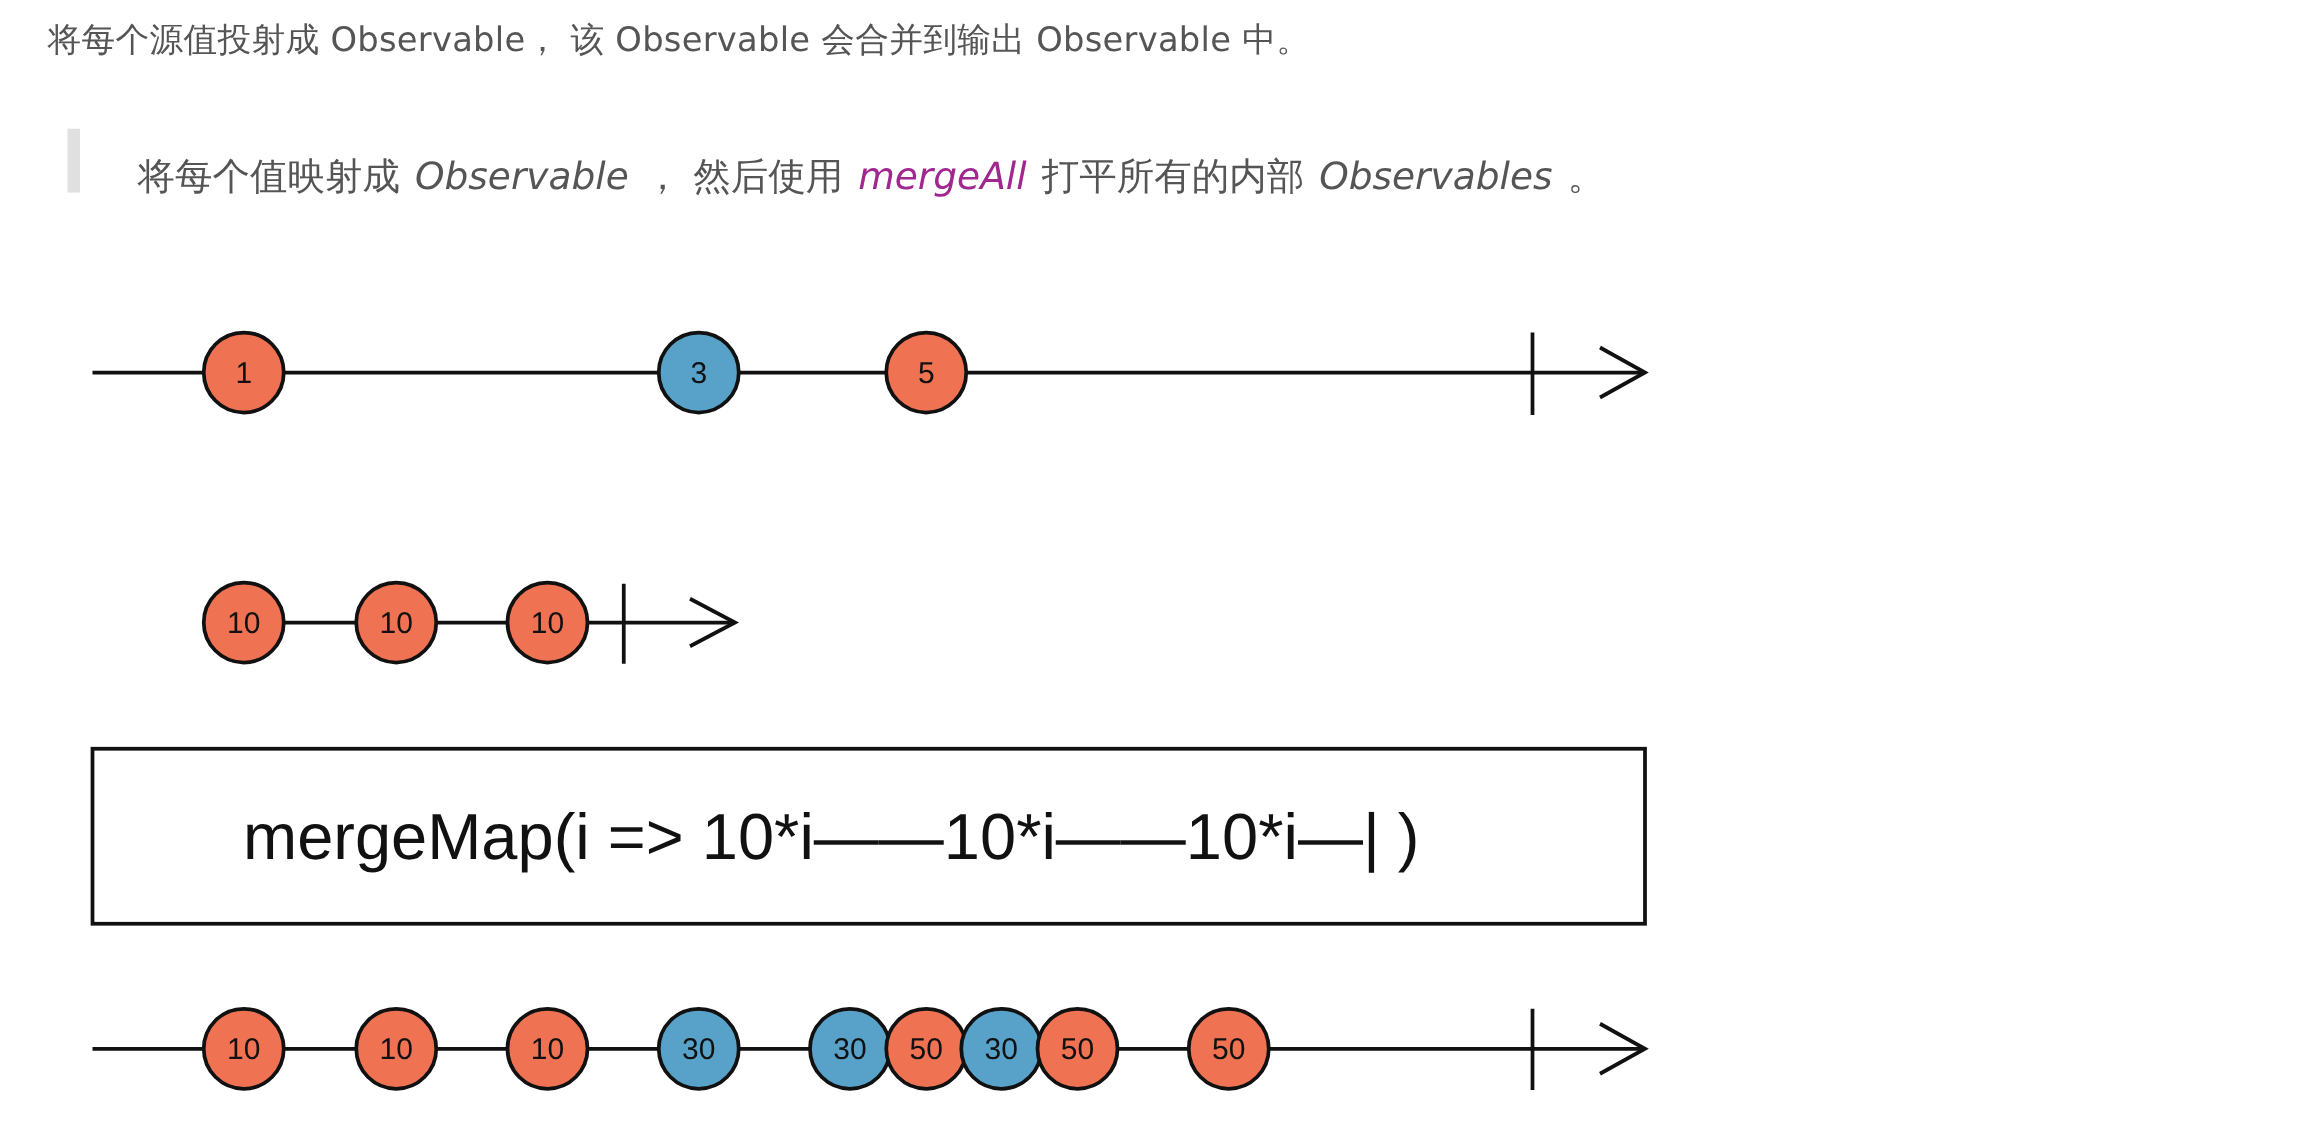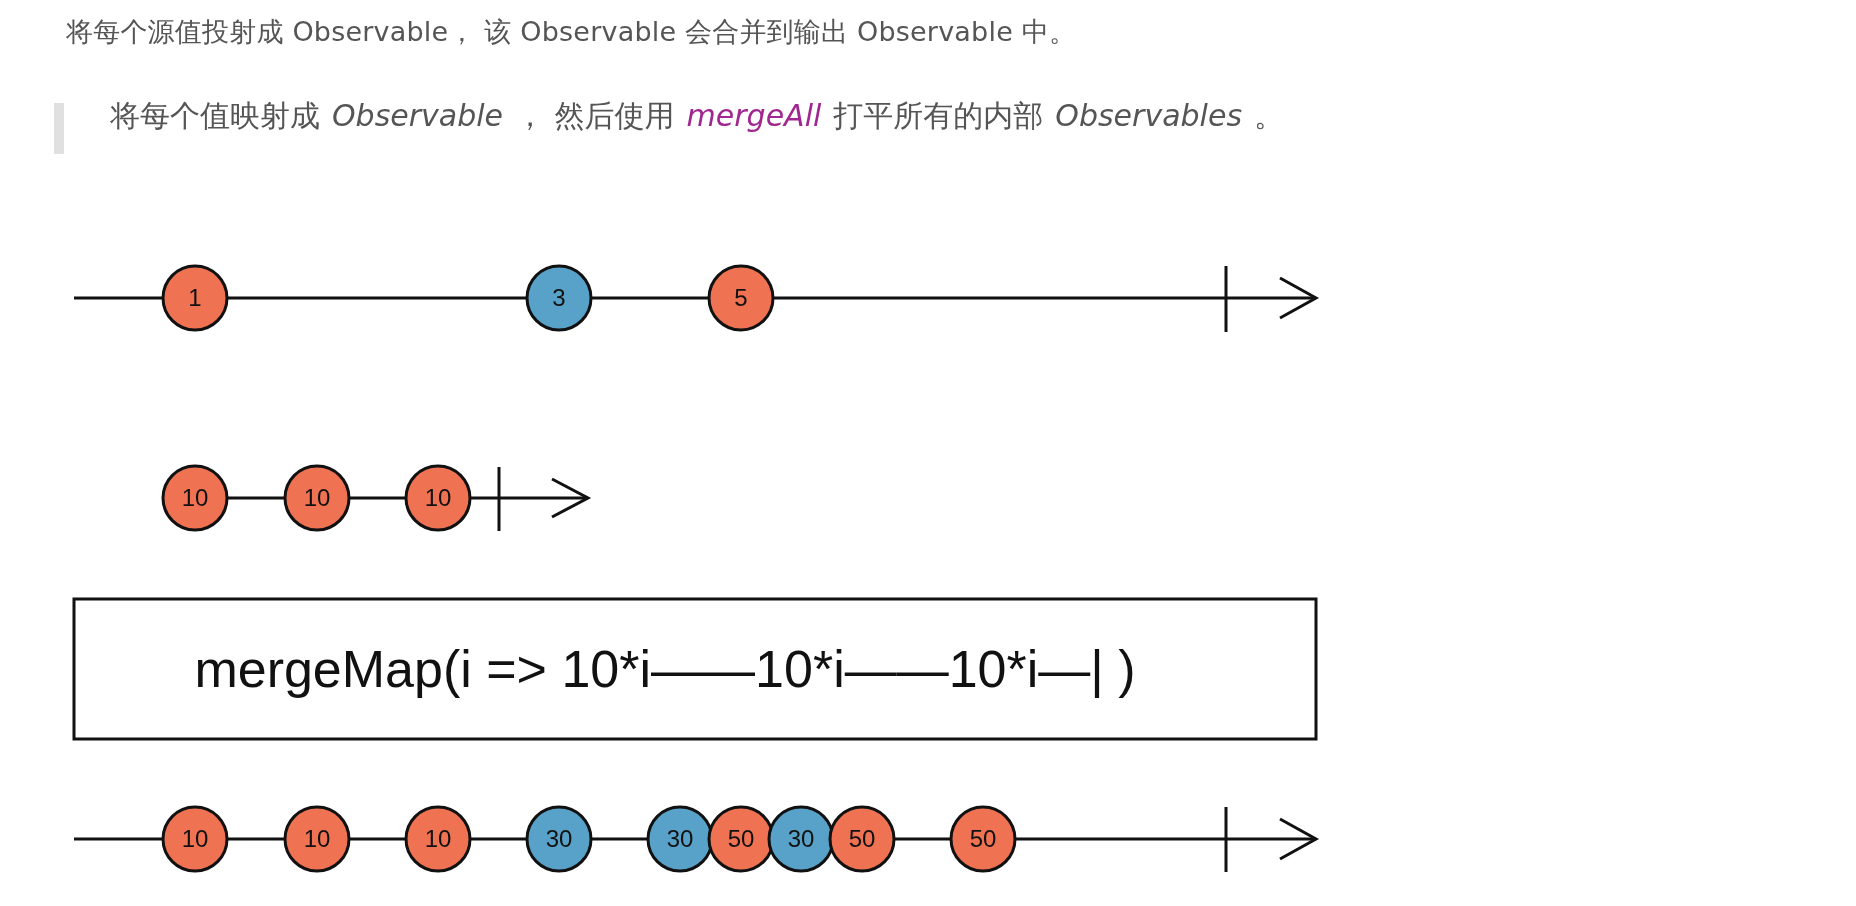--- a/index.html
+++ b/index.html
@@ -1,27 +1,27 @@
 <!DOCTYPE html>
 <html><head>
 <meta charset="utf-8">
 <style>
   html, body { margin: 0; padding: 0; background: #ffffff; }
   body { width: 1856px; height: 906px; position: relative; overflow: hidden; }
   .intro {
-    position: absolute; left: 66px; top: 14px;
+    position: absolute; left: 38px; top: 14px;
     font-family: "DejaVu Sans", sans-serif; font-size: 27px; color: #555555;
     white-space: nowrap; letter-spacing: 0.2px;
   }
   .quote-bar {
     position: absolute; left: 54px; top: 103px; width: 10px; height: 51px;
     background: #e0e0e0;
   }
   .quote {
-    position: absolute; left: 110px; top: 96px;
+    position: absolute; left: 110px; top: 121px;
     font-family: "DejaVu Sans", sans-serif; font-size: 30px; color: #555555;
     white-space: nowrap;
   }
   .quote .em { font-style: italic; font-family: "DejaVu Sans", sans-serif; color: #555555; }
   .quote .code { font-style: italic; color: #a0278f; }
   .quote .sp { display: inline-block; width: 12px; }
   svg.diagram { position: absolute; left: 0; top: 0; }
   .marble-label { font-family: "Liberation Sans", sans-serif; font-size: 24px; fill: #111111; }
   .box-label { font-family: "Liberation Sans", sans-serif; font-size: 52px; fill: #111111; }
 </style>

